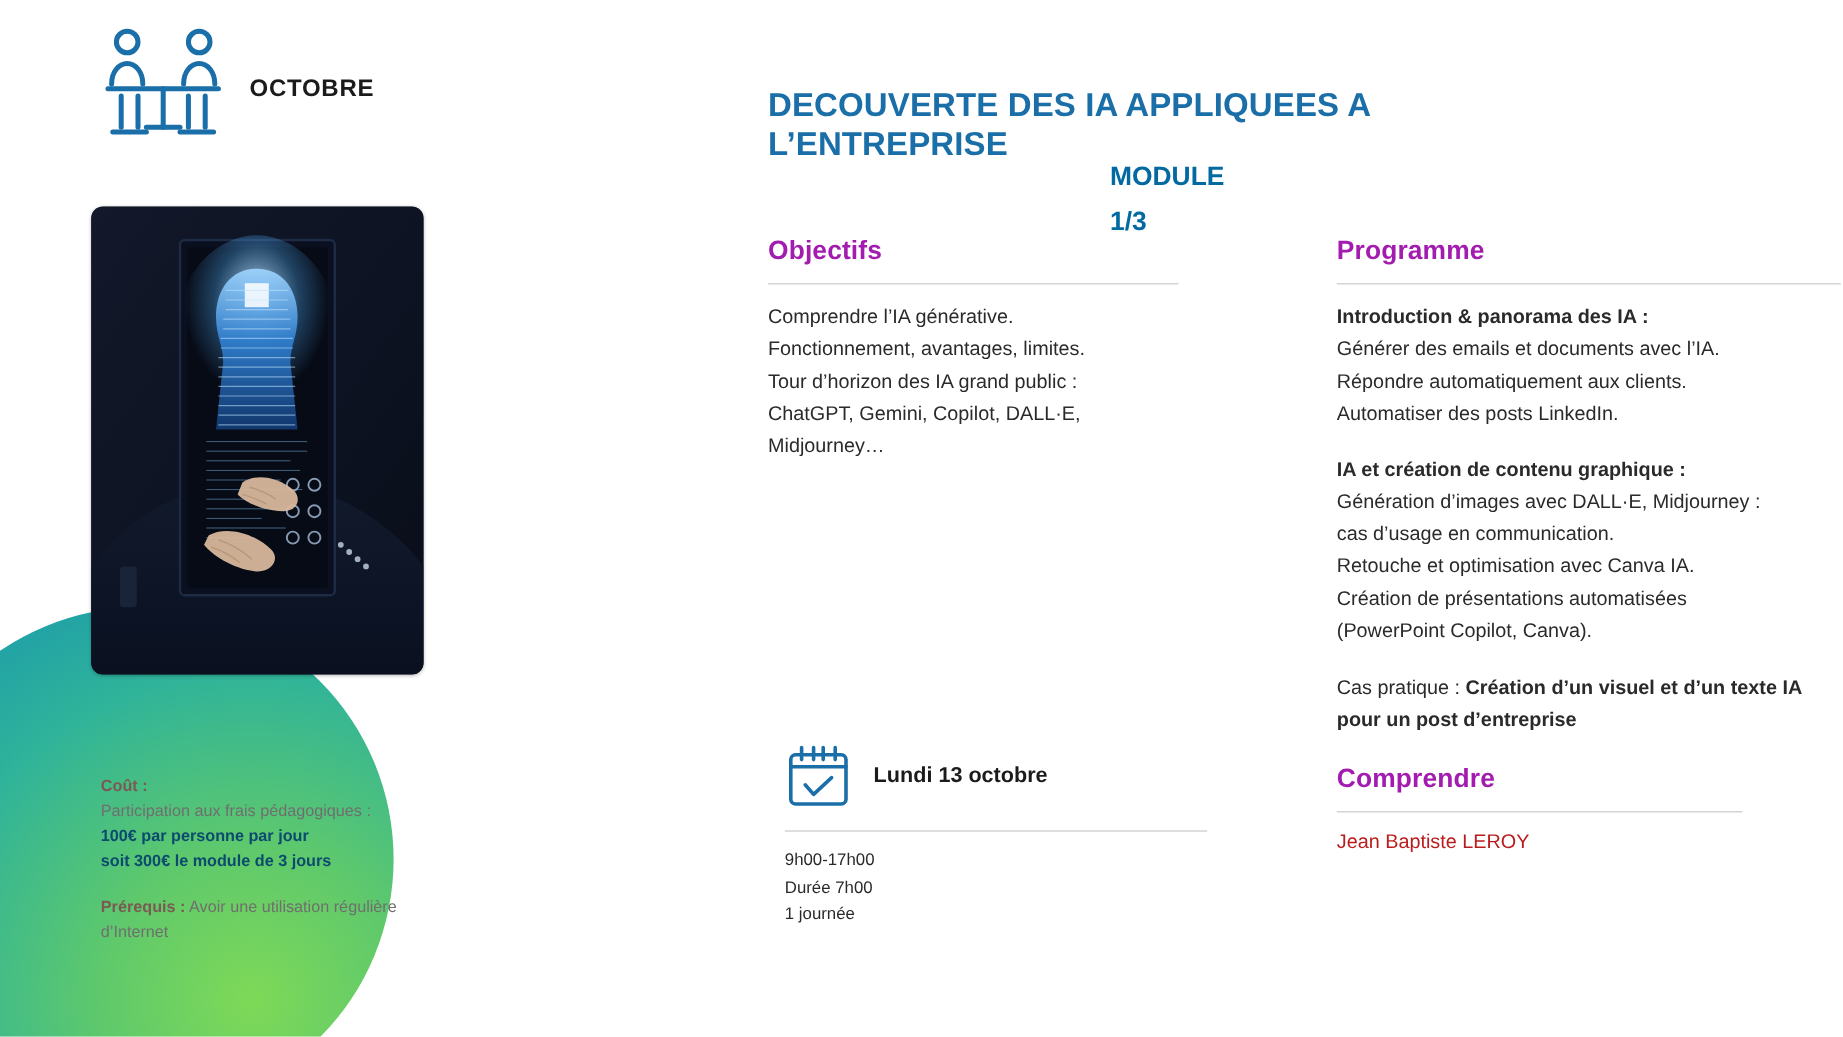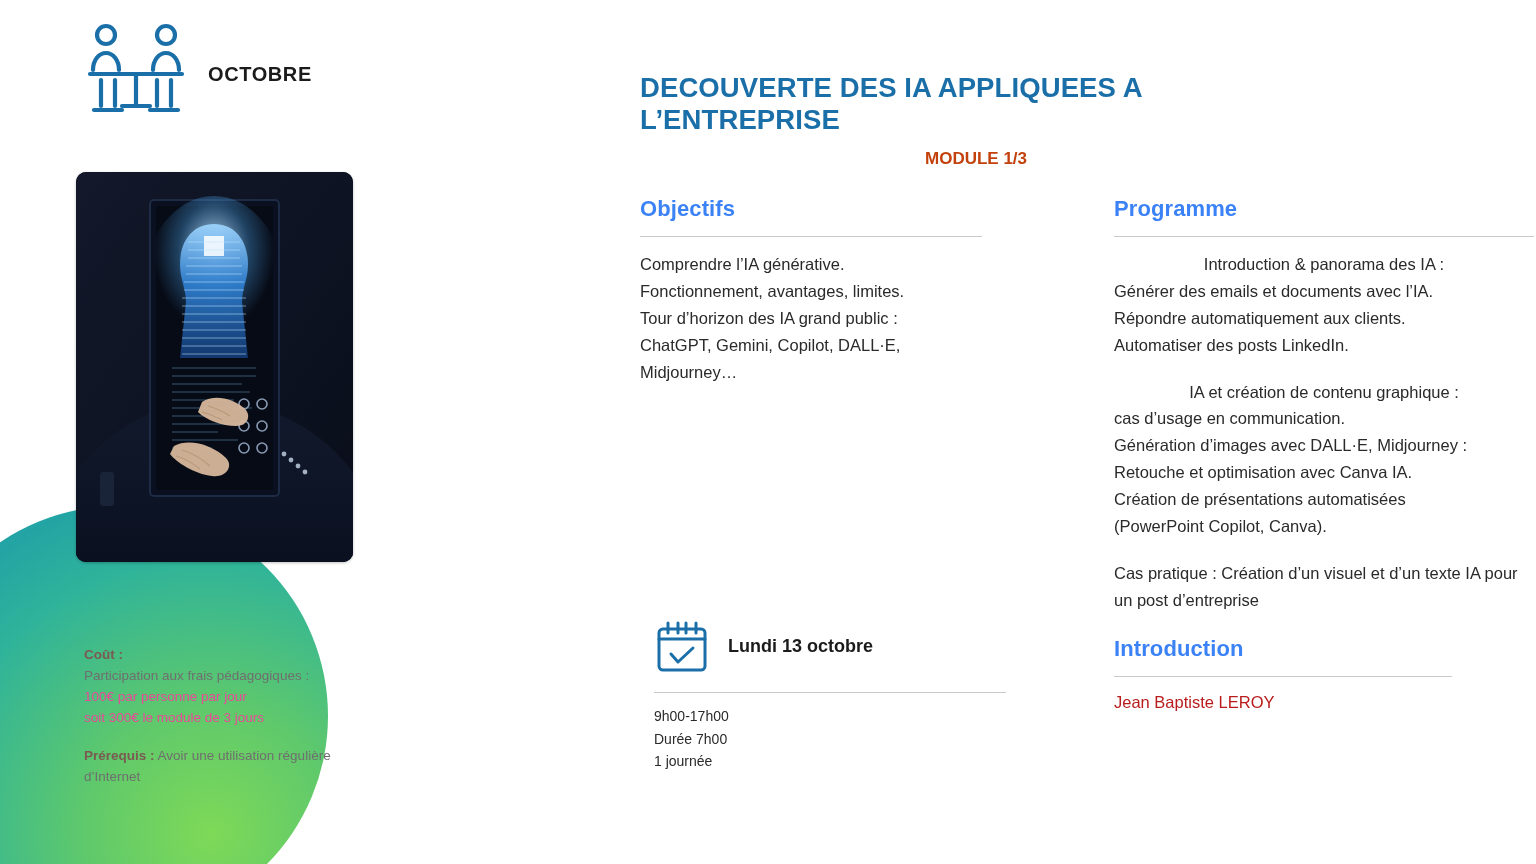--- a/index.html
+++ b/index.html
@@ -77,22 +77,22 @@
     position: absolute;
     left: 84px;
     top: 645px;
     width: 300px;
     font-size: 13.5px;
     line-height: 1.55;
     color: #6f6f6f;
     z-index: 3;
   }
   .cost-block .strong {
-    font-weight: normal;
-    color: #ec4899;
+    font-weight: bold;
+    color: #0c4a6e;
   }
   .cost-block .label {
     font-weight: bold;
     color: #7a5a52;
   }
   .cost-block .gap { height: 17px; }
 
   
   .main {
     position: absolute;
@@ -109,61 +109,61 @@
     width: 620px;
     font-size: 27.5px;
     line-height: 1.17;
     font-weight: bold;
     color: #1b6fa8;
     letter-spacing: 0.1px;
   }
   .module {
     position: absolute;
     left: 285px;
-    top: 144px;
+    top: 128px;
     width: 120px;
-    font-size: 17px;
+    font-size: 22px;
     font-weight: bold;
     line-height: 1.72;
-    color: #c2410c;
+    color: #0369a1;
   }
 
   .col-left {
     position: absolute;
     left: 0;
     top: 196px;
     width: 342px;
   }
   .col-right {
     position: absolute;
     left: 474px;
     top: 196px;
     width: 420px;
   }
 
   h2.section {
     margin: 0;
     font-size: 22px;
     font-weight: bold;
-    color: #3b82f6;
+    color: #a21caf;
     letter-spacing: 0.1px;
   }
   .rule {
     margin-top: 14px;
     border-top: 1px solid #c9c9c9;
     width: 100%;
   }
   .body-text {
     margin-top: 14px;
     font-size: 16.5px;
     line-height: 1.63;
     color: #2a2a2a;
   }
   .body-text p { margin: 0; }
-  .body-text .b { font-weight: normal; text-align: center; }
+  .body-text .b { font-weight: bold; }
   .para-gap { height: 20px; }
 
   
   .date-block {
     position: absolute;
     left: 14px;
     top: 618px;
     width: 370px;
   }
   .date-row {
@@ -336,22 +336,22 @@
       <div class="rule"></div>
       <div class="body-text">
         <p class="b">Introduction &amp; panorama des IA :</p>
         <p>Générer des emails et documents avec l’IA.</p>
         <p>Répondre automatiquement aux clients.</p>
         <p>Automatiser des posts LinkedIn.</p>
 
         <div class="para-gap"></div>
 
         <p class="b">IA et création de contenu graphique :</p>
+        <p>Génération d’images avec DALL·E, Midjourney :</p>
         <p>cas d’usage en communication.</p>
-        <p>Génération d’images avec DALL·E, Midjourney :</p>
         <p>Retouche et optimisation avec Canva IA.</p>
         <p>Création de présentations automatisées</p>
         <p>(PowerPoint Copilot, Canva).</p>
 
         <div class="para-gap"></div>
 
         <p>
           <span>Cas pratique : </span><span class="b">Création d’un visuel et d’un texte IA pour un post d’entreprise</span>
         </p>
       </div>
@@ -373,19 +373,19 @@
       </div>
       <div class="date-rule"></div>
       <div class="date-details">
         <p>9h00-17h00</p>
         <p>Durée 7h00</p>
         <p>1 journée</p>
       </div>
     </div>
 
     <div class="speaker-block">
-      <h2 class="section">Introduction</h2>
+      <h2 class="section">Comprendre</h2>
       <div class="rule"></div>
       <div class="speaker-name">Jean Baptiste LEROY</div>
     </div>
 
   </div>
 </div>
 
 </body></html>

